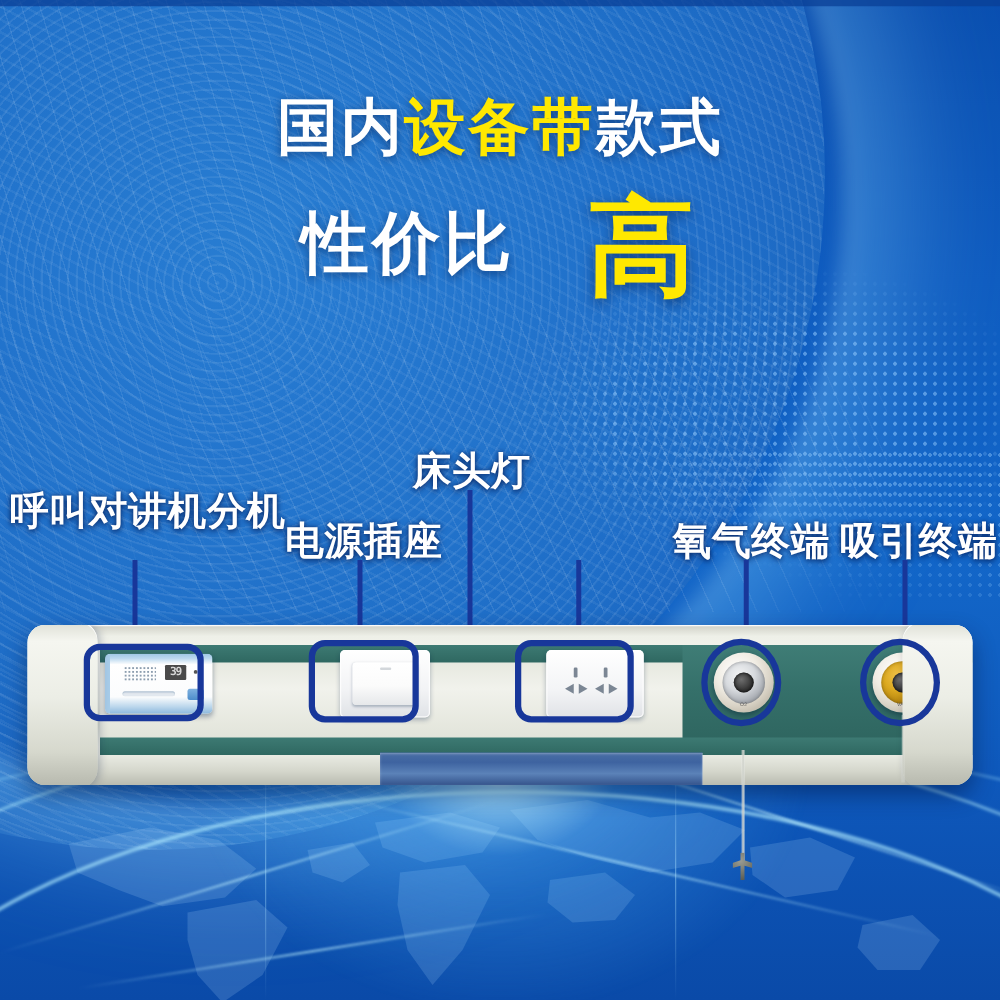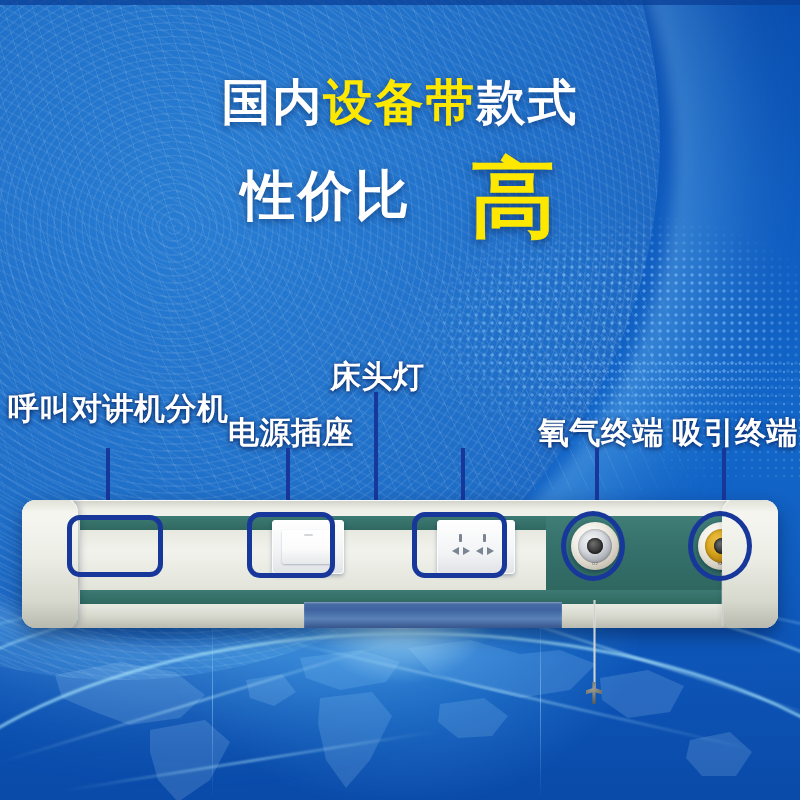--- a/index.html
+++ b/index.html
@@ -352,20 +352,27 @@
 
   <div class="panel">
     <div class="panel-body">
       <div class="face-left"></div>
       <div class="stripe-top"></div>
       <div class="teal-block"></div>
       <div class="stripe-bottom"></div>
       <div class="lower-lip"></div>
       <div class="read-light"></div>
 
+      <div class="device intercom">
+        <div class="ic-grille"></div>
+        <div class="ic-display">39</div>
+        <div class="ic-led"></div>
+        <div class="ic-slot"></div>
+        <div class="ic-button"></div>
+      </div>
 
       <div class="device switch">
         <div class="switch-rocker">
           <div class="switch-dot"></div>
         </div>
       </div>
 
       <div class="device socket">
         <div class="sock-face">
           <div class="sock-pin" style="left:9px;  top:2px;"></div>

